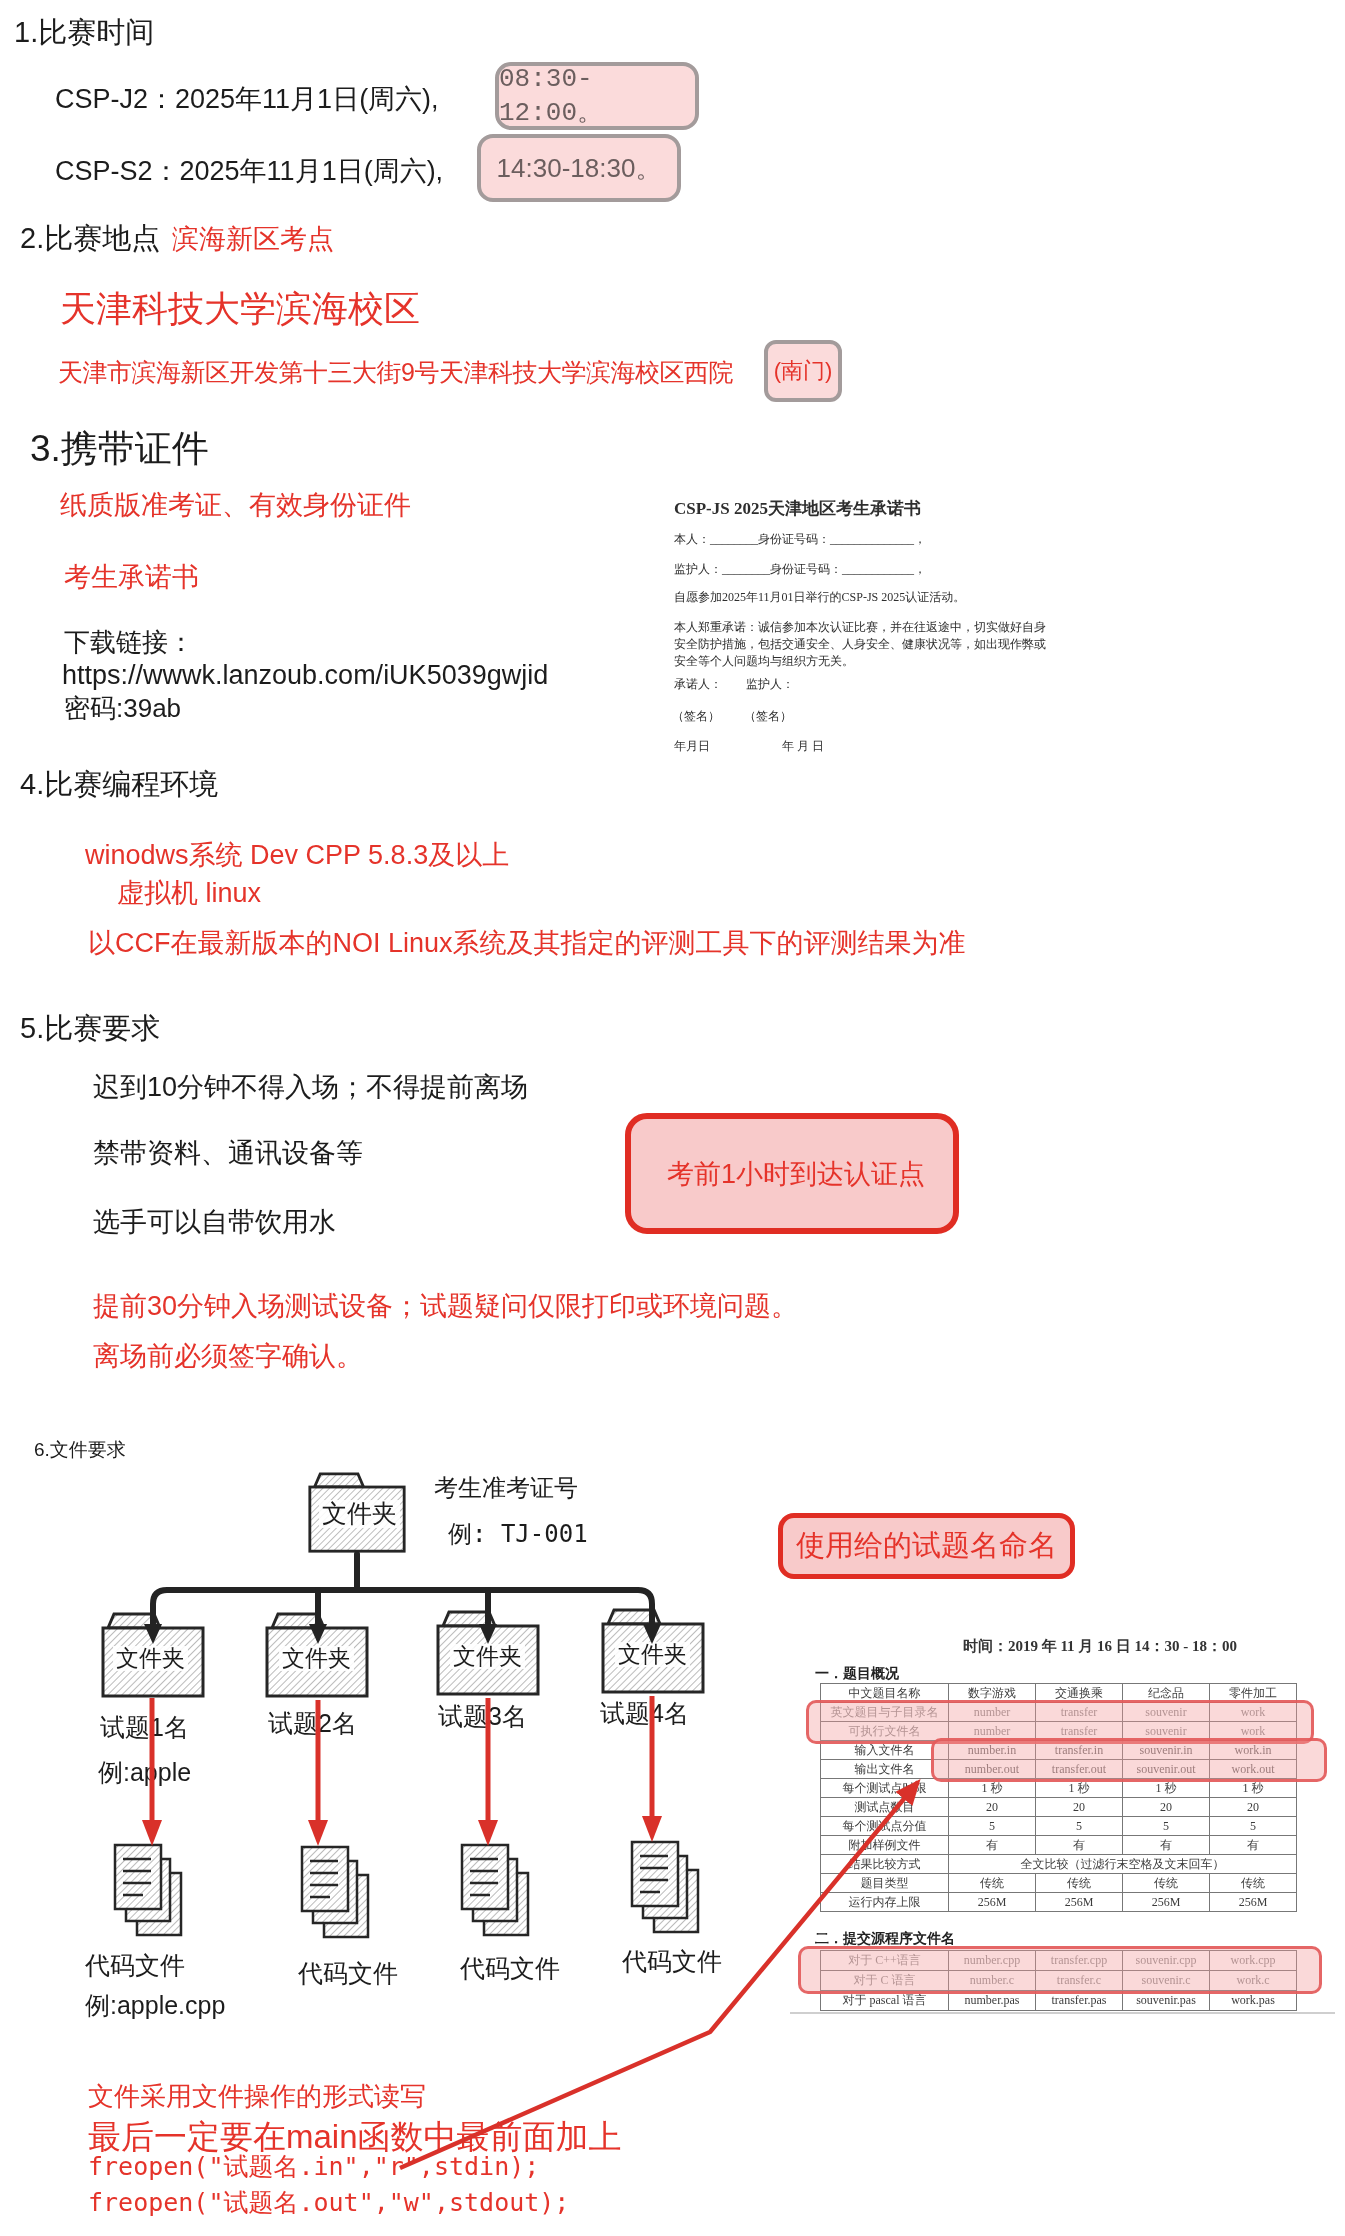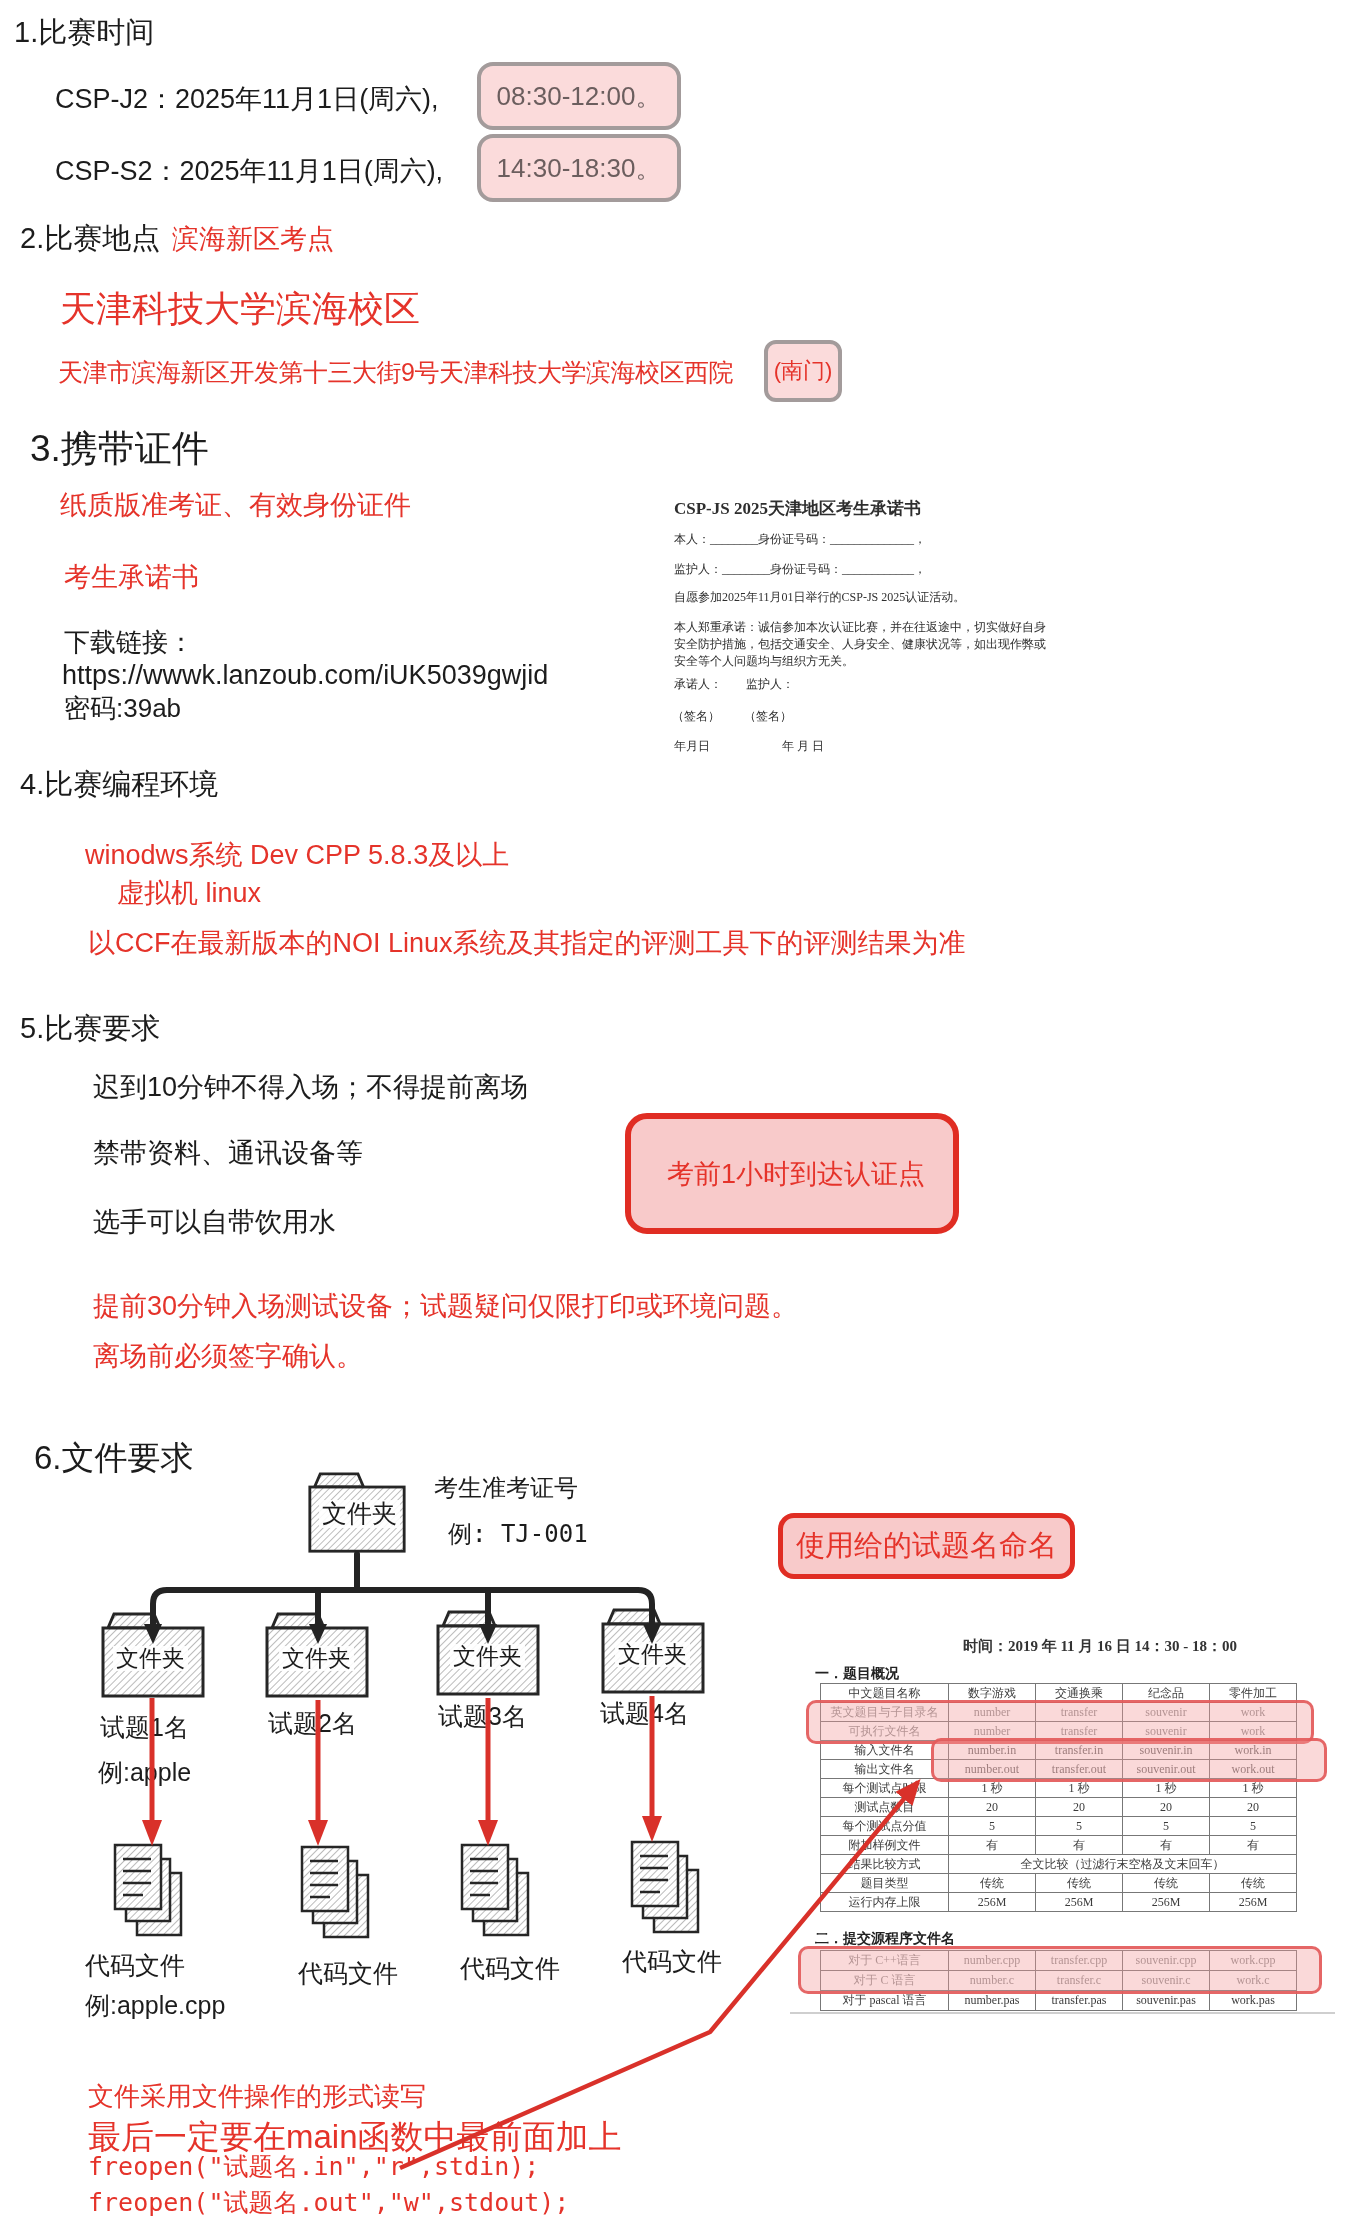--- a/index.html
+++ b/index.html
@@ -27,21 +27,21 @@
   .dlabel{position:absolute;z-index:30;white-space:nowrap;color:#1c1c1c;line-height:1.2;}
   .mono{font-family:"DejaVu Sans Mono","Liberation Mono",monospace;}
 </style>
 </head>
 <body>
 
 <div id="canvas">
 
   <div class="t" style="left:14px;top:16px;font-size:29px;">1.比赛时间</div>
   <div class="t" style="left:55px;top:84px;font-size:27px;">CSP-J2：2025年11月1日(周六),</div>
-  <div class="badge" style="left:477px;top:62px;width:196px;height:60px;font-size:26px;">
+  <div class="badge" style="left:495px;top:62px;width:196px;height:60px;font-size:26px;font-family:Liberation Mono, monospace;">
     <span>08:30-12:00。</span>
   </div>
   <div class="t" style="left:55px;top:156px;font-size:27px;">CSP-S2：2025年11月1日(周六),</div>
   <div class="badge" style="left:477px;top:134px;width:196px;height:60px;font-size:26px;">
     <span>14:30-18:30。</span>
   </div>
 
   <div class="t" style="left:20px;top:222px;font-size:29px;">2.比赛地点</div>
   <div class="t red" style="left:172px;top:224px;font-size:27px;">滨海新区考点</div>
   <div class="t red" style="left:60px;top:288px;font-size:36px;">天津科技大学滨海校区</div>
@@ -78,21 +78,21 @@
   <div class="t" style="left:20px;top:1012px;font-size:29px;">5.比赛要求</div>
   <div class="t" style="left:93px;top:1072px;font-size:27px;">迟到10分钟不得入场；不得提前离场</div>
   <div class="t" style="left:93px;top:1138px;font-size:27px;">禁带资料、通讯设备等</div>
   <div class="t" style="left:93px;top:1207px;font-size:27px;text-align:center;">选手可以自带饮用水</div>
   <div class="rbox" style="left:625px;top:1113px;width:322px;height:109px;">
     <span style="font-size:27px;margin-left:8px;">考前1小时到达认证点</span>
   </div>
   <div class="t red" style="left:93px;top:1291px;font-size:27px;">提前30分钟入场测试设备；试题疑问仅限打印或环境问题。</div>
   <div class="t red" style="left:93px;top:1341px;font-size:27px;">离场前必须签字确认。</div>
 
-  <div class="t" style="left:34px;top:1439px;font-size:33px;">6.文件要求</div>
+  <div class="t" style="left:34px;top:1439px;font-size:19px;">6.文件要求</div>
 
   <svg class="bglayer" width="1345" height="2236" viewBox="0 0 1345 2236">
     <defs>
       <pattern id="hz" width="5" height="5" patternUnits="userSpaceOnUse" patternTransform="rotate(45)">
         <line x1="0" y1="0" x2="0" y2="5" stroke="#8c8c8c" stroke-width="1.2"></line>
       </pattern>
       <symbol id="folder" viewBox="0 0 106 90">
         <polygon points="8,18 14,4 54,4 60,18" fill="#ffffff"></polygon>
         <polygon points="8,18 14,4 54,4 60,18" fill="url(#hz)" stroke="#262626" stroke-width="3"></polygon>
         <rect x="3" y="18" width="100" height="68" fill="#ffffff"></rect>

